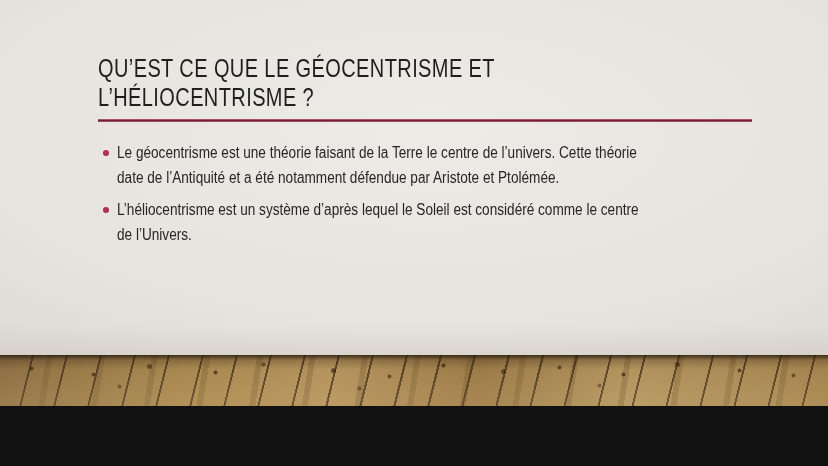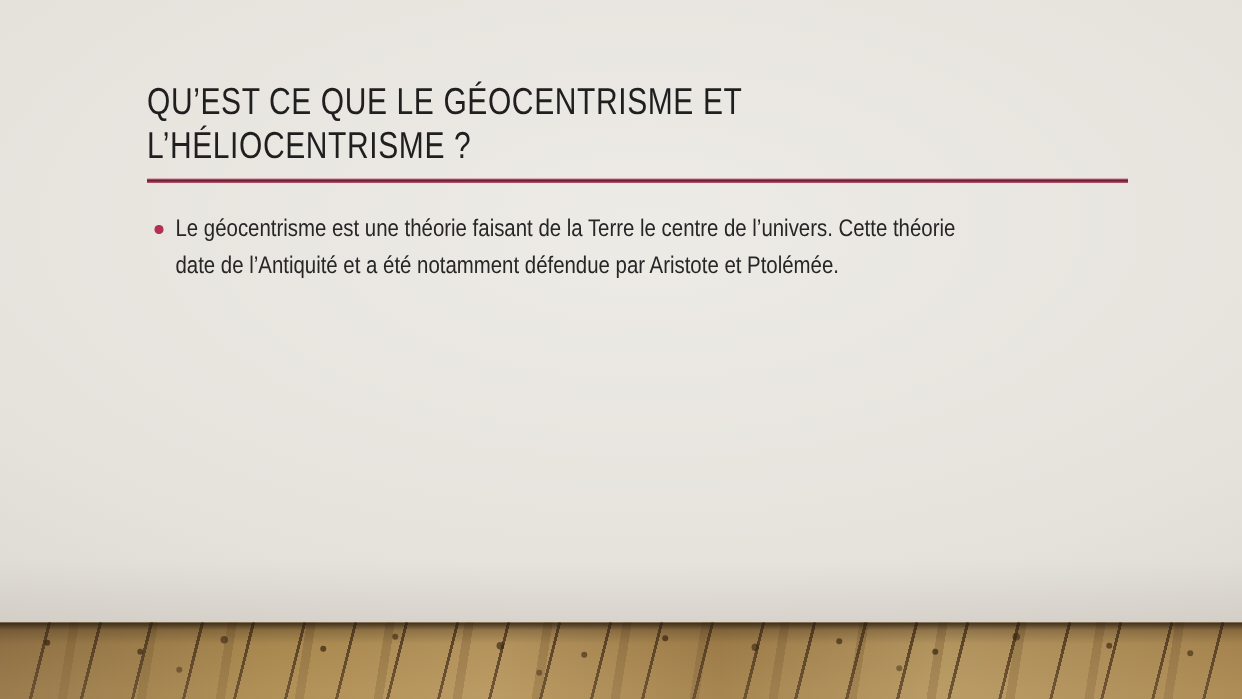--- a/index.html
+++ b/index.html
@@ -1,18 +1,18 @@
 <!DOCTYPE html>
 <html><head>
 <meta charset="utf-8">
 <style>
   html,body{margin:0;padding:0;background:#111;}
   .slide{
     position:relative;
-    width:828px;height:466px;
+    width:828px;height:406px;
     overflow:hidden;
     font-family:"Liberation Sans",sans-serif;
     background:
       linear-gradient(to bottom, rgba(0,0,0,0) 80%, rgba(110,95,75,0.18) 97%),
       radial-gradient(130% 110% at 52% 32%, #edebe6 0%, #e6e3dd 45%, #d6d2cb 82%, #cbc7c0 100%);
     text-decoration: underline;
   }
 
   
   .title{
@@ -98,19 +98,24 @@
 L’HÉLIOCENTRISME ?</h1>
 
   <div class="title-rule"></div>
 
   <ul class="bullets">
     <li class="bullet">
       <span class="bullet-dot"></span>
       <span class="bullet-text">Le géocentrisme est une théorie faisant de la Terre le centre de l’univers. Cette théorie
 date de l’Antiquité et a été notamment défendue par Aristote et Ptolémée.</span>
     </li>
+    <li class="bullet">
+      <span class="bullet-dot"></span>
+      <span class="bullet-text">L’héliocentrisme est un système d’après lequel le Soleil est considéré comme le centre
+de l’Univers.</span>
+    </li>
   </ul>
 
   <div class="floor">
     <span class="floor-knots"></span>
   </div>
 
 </div>
 
 </body></html>

